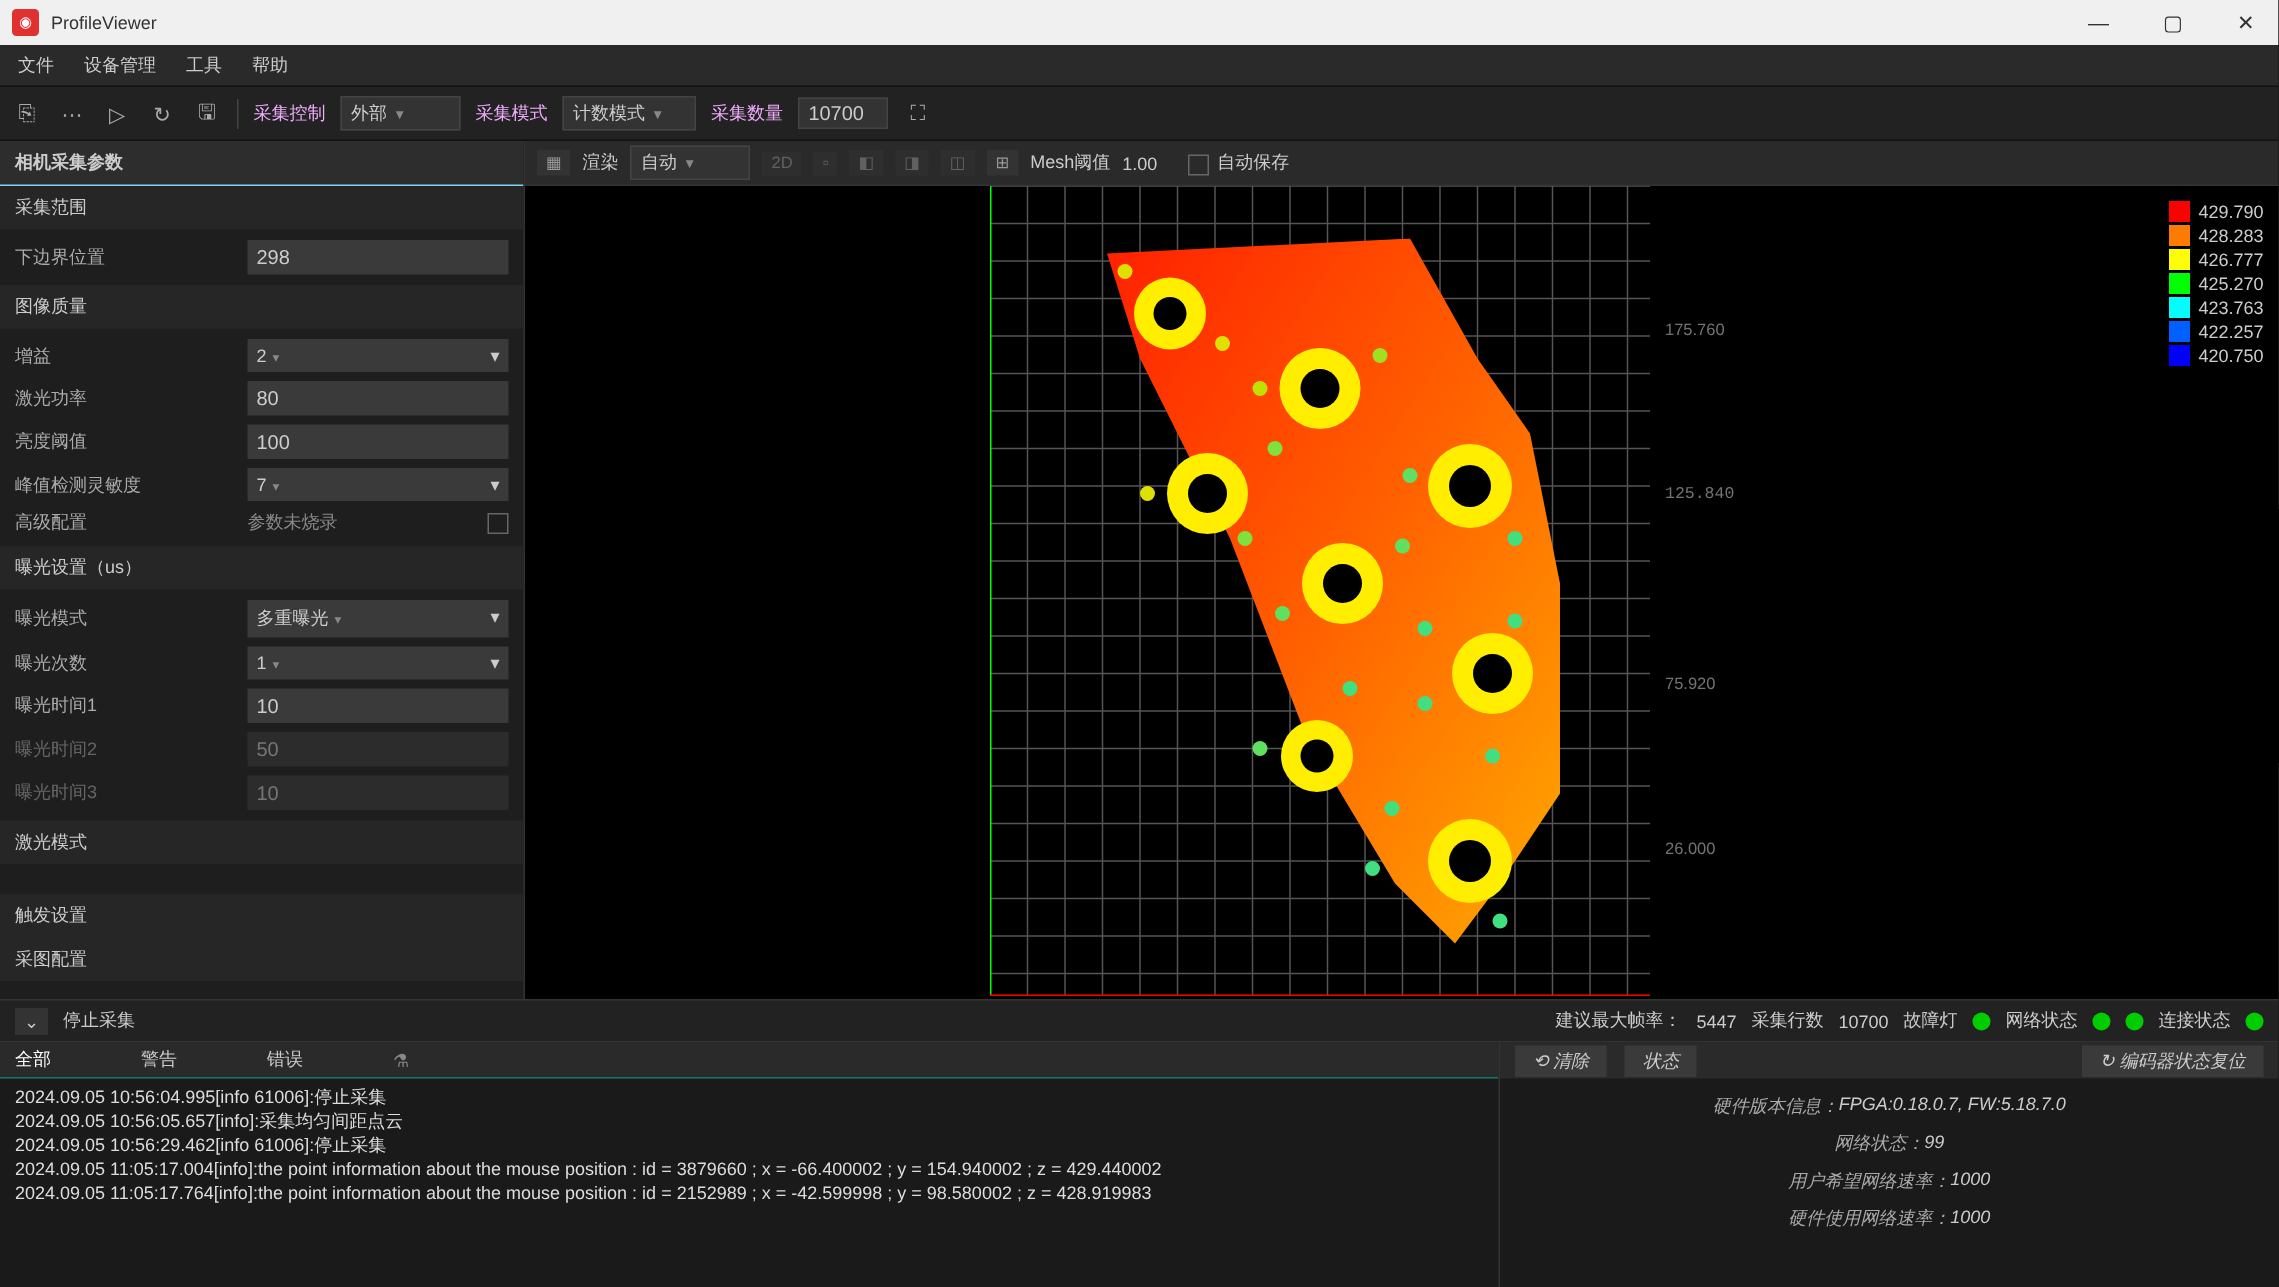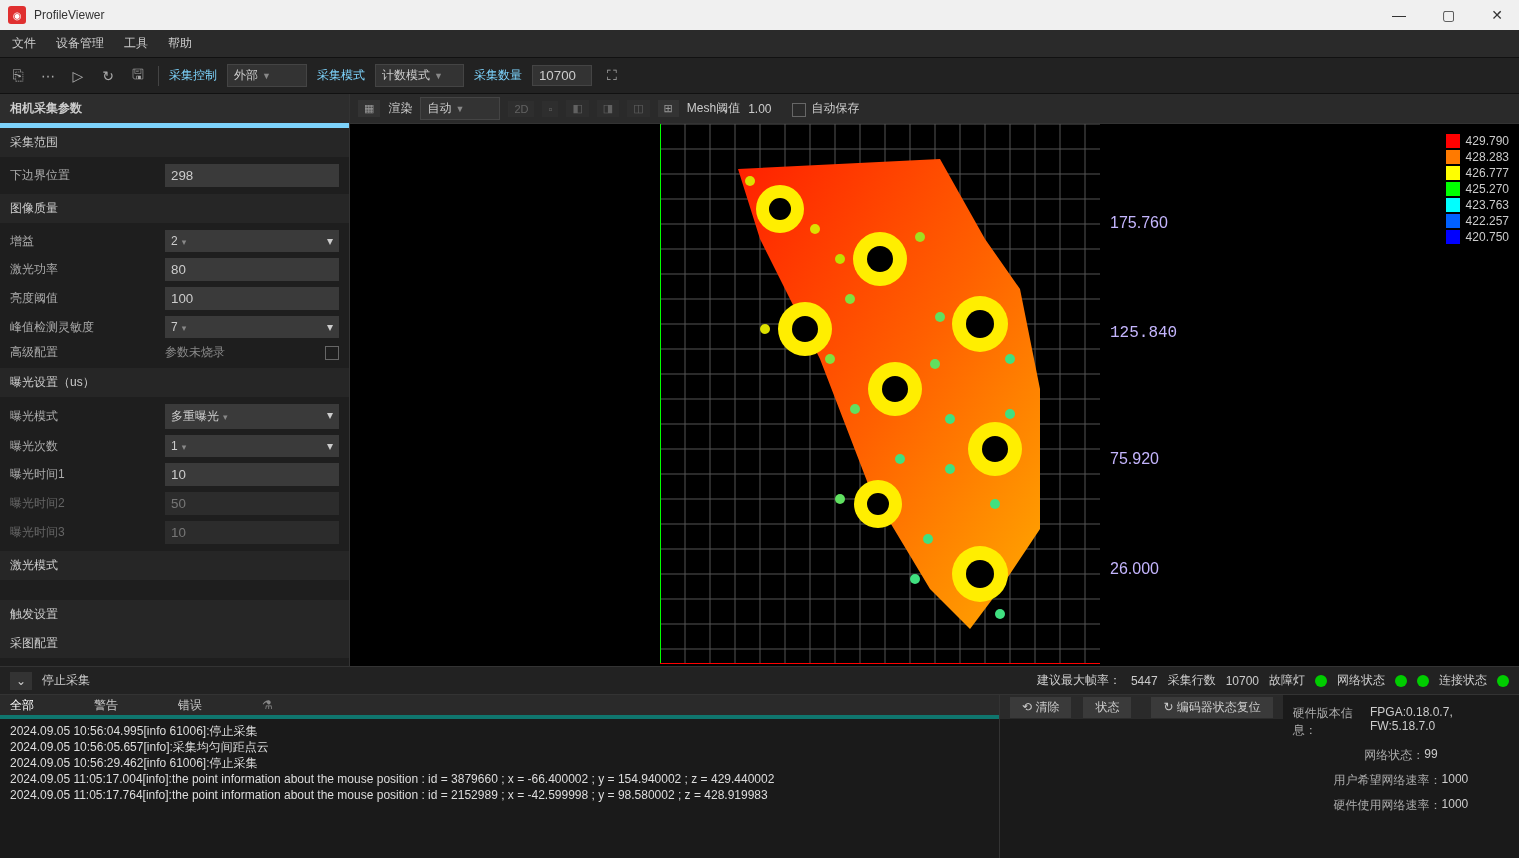--- a/index.html
+++ b/index.html
@@ -9,28 +9,28 @@
 .titlebar-left { display: flex; align-items: center; gap: 8px; }
 .app-icon { width: 18px; height: 18px; background: #e03030; border-radius: 3px; display: flex; align-items: center; justify-content: center; color: #fff; font-size: 10px; }
 .titlebar-right { display: flex; gap: 20px; font-size: 14px; }
 .win-btn { cursor: pointer; padding: 2px 8px; }
 
 .menubar { background: #2a2a2a; height: 28px; display: flex; align-items: center; padding: 0 8px; gap: 12px; border-bottom: 1px solid #111; }
 .menu-item { cursor: pointer; padding: 2px 4px; }
 
 .toolbar { background: #222; height: 36px; display: flex; align-items: center; padding: 0 8px; gap: 10px; border-bottom: 1px solid #111; }
 .tool-icon { width: 20px; height: 20px; display: flex; align-items: center; justify-content: center; cursor: pointer; color: #aaa; font-size: 14px; }
-.tool-label { color: #7dd3fc; }
+.tool-label { color: #f0abfc; }
 .tool-select { background: #333; color: #ccc; border: 1px solid #444; padding: 2px 20px 2px 6px; min-width: 80px; position: relative; }
 .tool-input { background: #333; color: #ccc; border: 1px solid #444; padding: 2px 6px; width: 60px; }
 .sep { width: 1px; height: 20px; background: #444; }
 
 .main { display: flex; height: 572px; }
 .sidebar { width: 350px; background: #1e1e1e; overflow-y: auto; border-right: 1px solid #333; }
-.section-header { background: #2d2d2d; padding: 6px 10px; font-weight: bold; border-bottom: 5px solid #7dd3fc; }
+.section-header { background: #2d2d2d; padding: 6px 10px; font-weight: bold; border-bottom: 1px solid #7dd3fc; }
 .section-body { padding: 4px 10px; }
 .prop-row { display: flex; align-items: center; padding: 3px 0; }
 .prop-label { flex: 0 0 155px; color: #aaa; }
 .prop-value { flex: 1; }
 .prop-input { background: #3a3a3a; color: #ccc; border: none; padding: 4px 6px; width: 100%; }
 .prop-select { background: #3a3a3a; color: #ccc; border: none; padding: 4px 6px; width: 100%; position: relative; }
 .prop-select::after { content: "▾"; position: absolute; right: 6px; }
 .disabled { opacity: 0.5; }
 .checkbox { width: 14px; height: 14px; border: 1px solid #666; display: inline-block; }
 .sub-header { background: #262626; padding: 6px 10px; color: #ccc; }
@@ -39,42 +39,42 @@
 .view-toolbar { height: 30px; background: #2a2a2a; display: flex; align-items: center; padding: 0 8px; gap: 8px; border-bottom: 1px solid #333; }
 .vt-btn { padding: 2px 6px; background: #333; color: #999; cursor: pointer; font-size: 11px; }
 .vt-label { color: #ccc; }
 .vt-checkbox { display: flex; align-items: flex-end; gap: 6px; margin-left: 12px; }
 
 .viewport { flex: 1; background: #000; position: relative; overflow: hidden; }
 .grid-canvas { position: absolute; left: 310px; top: 0; width: 440px; height: 540px; }
 .grid-line { stroke: #555; stroke-width: 1; }
 .grid-axis-x { stroke: #f00; stroke-width: 2; }
 .grid-axis-y { stroke: #0f0; stroke-width: 2; }
-.y-tick { position: absolute; color: #c4b5fd; font-size: 16px; left: 760px; }
+.y-tick { position: absolute; color: #737373; font-size: 11px; left: 760px; }
 
 .legend { position: absolute; right: 10px; top: 10px; }
 .legend-item { display: flex; gap: 6px; margin-bottom: 2px; }
 .legend-swatch { width: 14px; height: 14px; }
 
 .bottom-bar { background: #222; height: 28px; display: flex; align-items: center; padding: 0 10px; gap: 12px; border-top: 1px solid #333; justify-content: space-between; }
 .bottom-left { display: flex; align-items: center; gap: 10px; }
 .bottom-right { display: flex; align-items: center; gap: 10px; }
 .status-led { width: 12px; height: 12px; border-radius: 50%; background: #0c0; display: inline-block; }
 .chevron-btn { background: #333; padding: 2px 6px; cursor: pointer; }
 
 .log-area { display: flex; height: 164px; border-top: 1px solid #333; }
 .log-left { flex: 1; display: flex; flex-direction: column; }
-.log-tabs { background: #2a2a2a; height: 24px; display: flex; align-items: center; padding: 0 10px; gap: 60px; border-bottom: 4px solid #0f766e; }
+.log-tabs { background: #2a2a2a; height: 24px; display: flex; align-items: center; padding: 0 10px; gap: 60px; border-bottom: 1px solid #0f766e; }
 .log-tab { color: #ccc; cursor: pointer; }
 .log-tab.active { color: #fff; }
 .filter-icon { color: #888; cursor: pointer; }
 .log-content { flex: 1; overflow-y: auto; padding: 4px 10px; font-size: 12px; line-height: 16px; color: #ddd; }
 .log-line { white-space: nowrap; }
 
-.log-right { width: 520px; display: flex; border-left: 1px solid #333; }
+.log-right { width: 520px; display: flex; flex-direction: column; border-left: 1px solid #333; font-style: italic; }
 .log-right-top { background: #2a2a2a; height: 24px; display: flex; align-items: center; padding: 0 10px; gap: 20px; justify-content: space-between; }
 .lr-btn { background: #3a3a3a; padding: 2px 12px; cursor: pointer; }
 .log-right-body { flex: 1; padding: 6px 10px; }
 .info-row { display: flex; justify-content: center; padding: 4px 0; color: #ccc; }
 .info-label { color: #aaa; }
 
 .dropdown-arrow { font-size: 9px; margin-left: 4px; color: #888; }
 </style>
 </head>
 <body>

